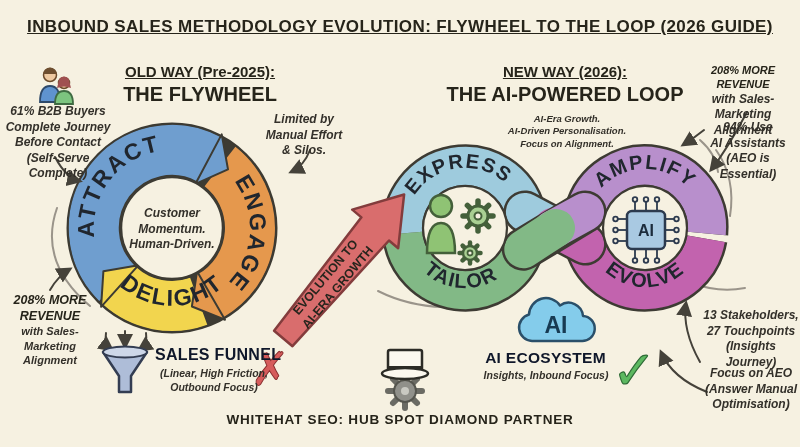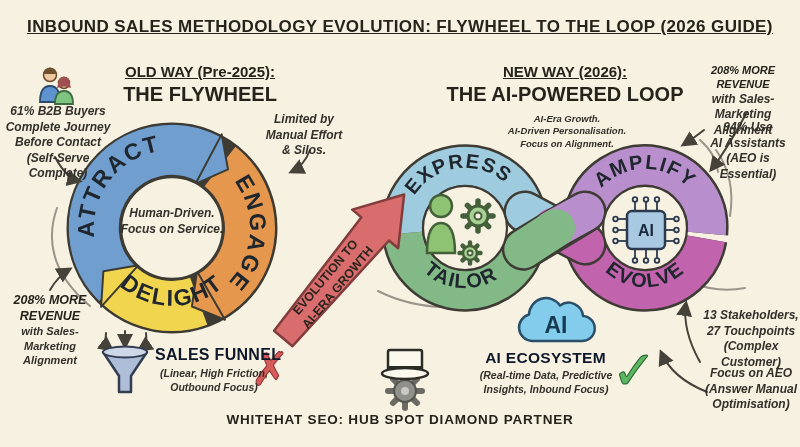--- a/index.html
+++ b/index.html
@@ -254,22 +254,22 @@
     <div>(Self-Serve Complete)</div>
   </div>
 
   <div class="abs note small10 ctr" style="left:262px;top:112px;width:84px">
     <div>Limited by</div>
     <div>Manual Effort</div>
     <div>&amp; Silos.</div>
   </div>
 
   <div class="abs note small10 ctr" style="left:116px;top:206px;width:112px">
+    <div>Customer Momentum.</div>
     <div>Human-Driven.</div>
-    <div>Focus on Service.</div>
   </div>
 
   <div class="abs note small95 ctr" style="left:478px;top:113px;width:178px">
     <div>AI-Era Growth.</div>
     <div>AI-Driven Personalisation.</div>
     <div>Focus on Alignment.</div>
   </div>
 
   <div class="abs ctr" style="left:2px;top:293px;width:96px">
     <div class="bigstat">208% MORE</div>
@@ -287,39 +287,38 @@
 
   <div class="abs note small10 ctr" style="left:698px;top:120px;width:100px">
     <div>94% Use</div>
     <div>AI Assistants</div>
     <div>(AEO is Essential)</div>
   </div>
 
   <div class="abs note small10 ctr" style="left:702px;top:308px;width:98px">
     <div>13 Stakeholders,</div>
     <div>27 Touchpoints</div>
-    <div>(Complex Customer)</div>
+    <div>(Insights Journey)</div>
   </div>
 
   <div class="abs note small10 ctr" style="left:702px;top:366px;width:98px">
     <div>Focus on AEO</div>
     <div>(Answer Manual</div>
     <div>Optimisation)</div>
   </div>
 
   <div class="abs" style="left:155px;top:346px">
     <span class="iconlabel">SALES FUNNEL</span>
   </div>
   <div class="abs sub ctr" style="left:148px;top:367px;width:132px">
     <div>(Linear, High Friction,</div>
     <div>Outbound Focus)</div>
   </div>
 
   <div class="abs ctr" style="left:468px;top:349px;width:155px">
     <span class="iconlabel" style="font-size:15.5px">AI ECOSYSTEM</span>
   </div>
   <div class="abs sub ctr" style="left:462px;top:369px;width:168px">
-    <div>(Real-time Data, Predictive</div>
     <div>Insights, Inbound Focus)</div>
   </div>
 
   <div class="abs footer">WHITEHAT SEO: HUB SPOT DIAMOND PARTNER</div>
 </div>
 
 </body></html>

